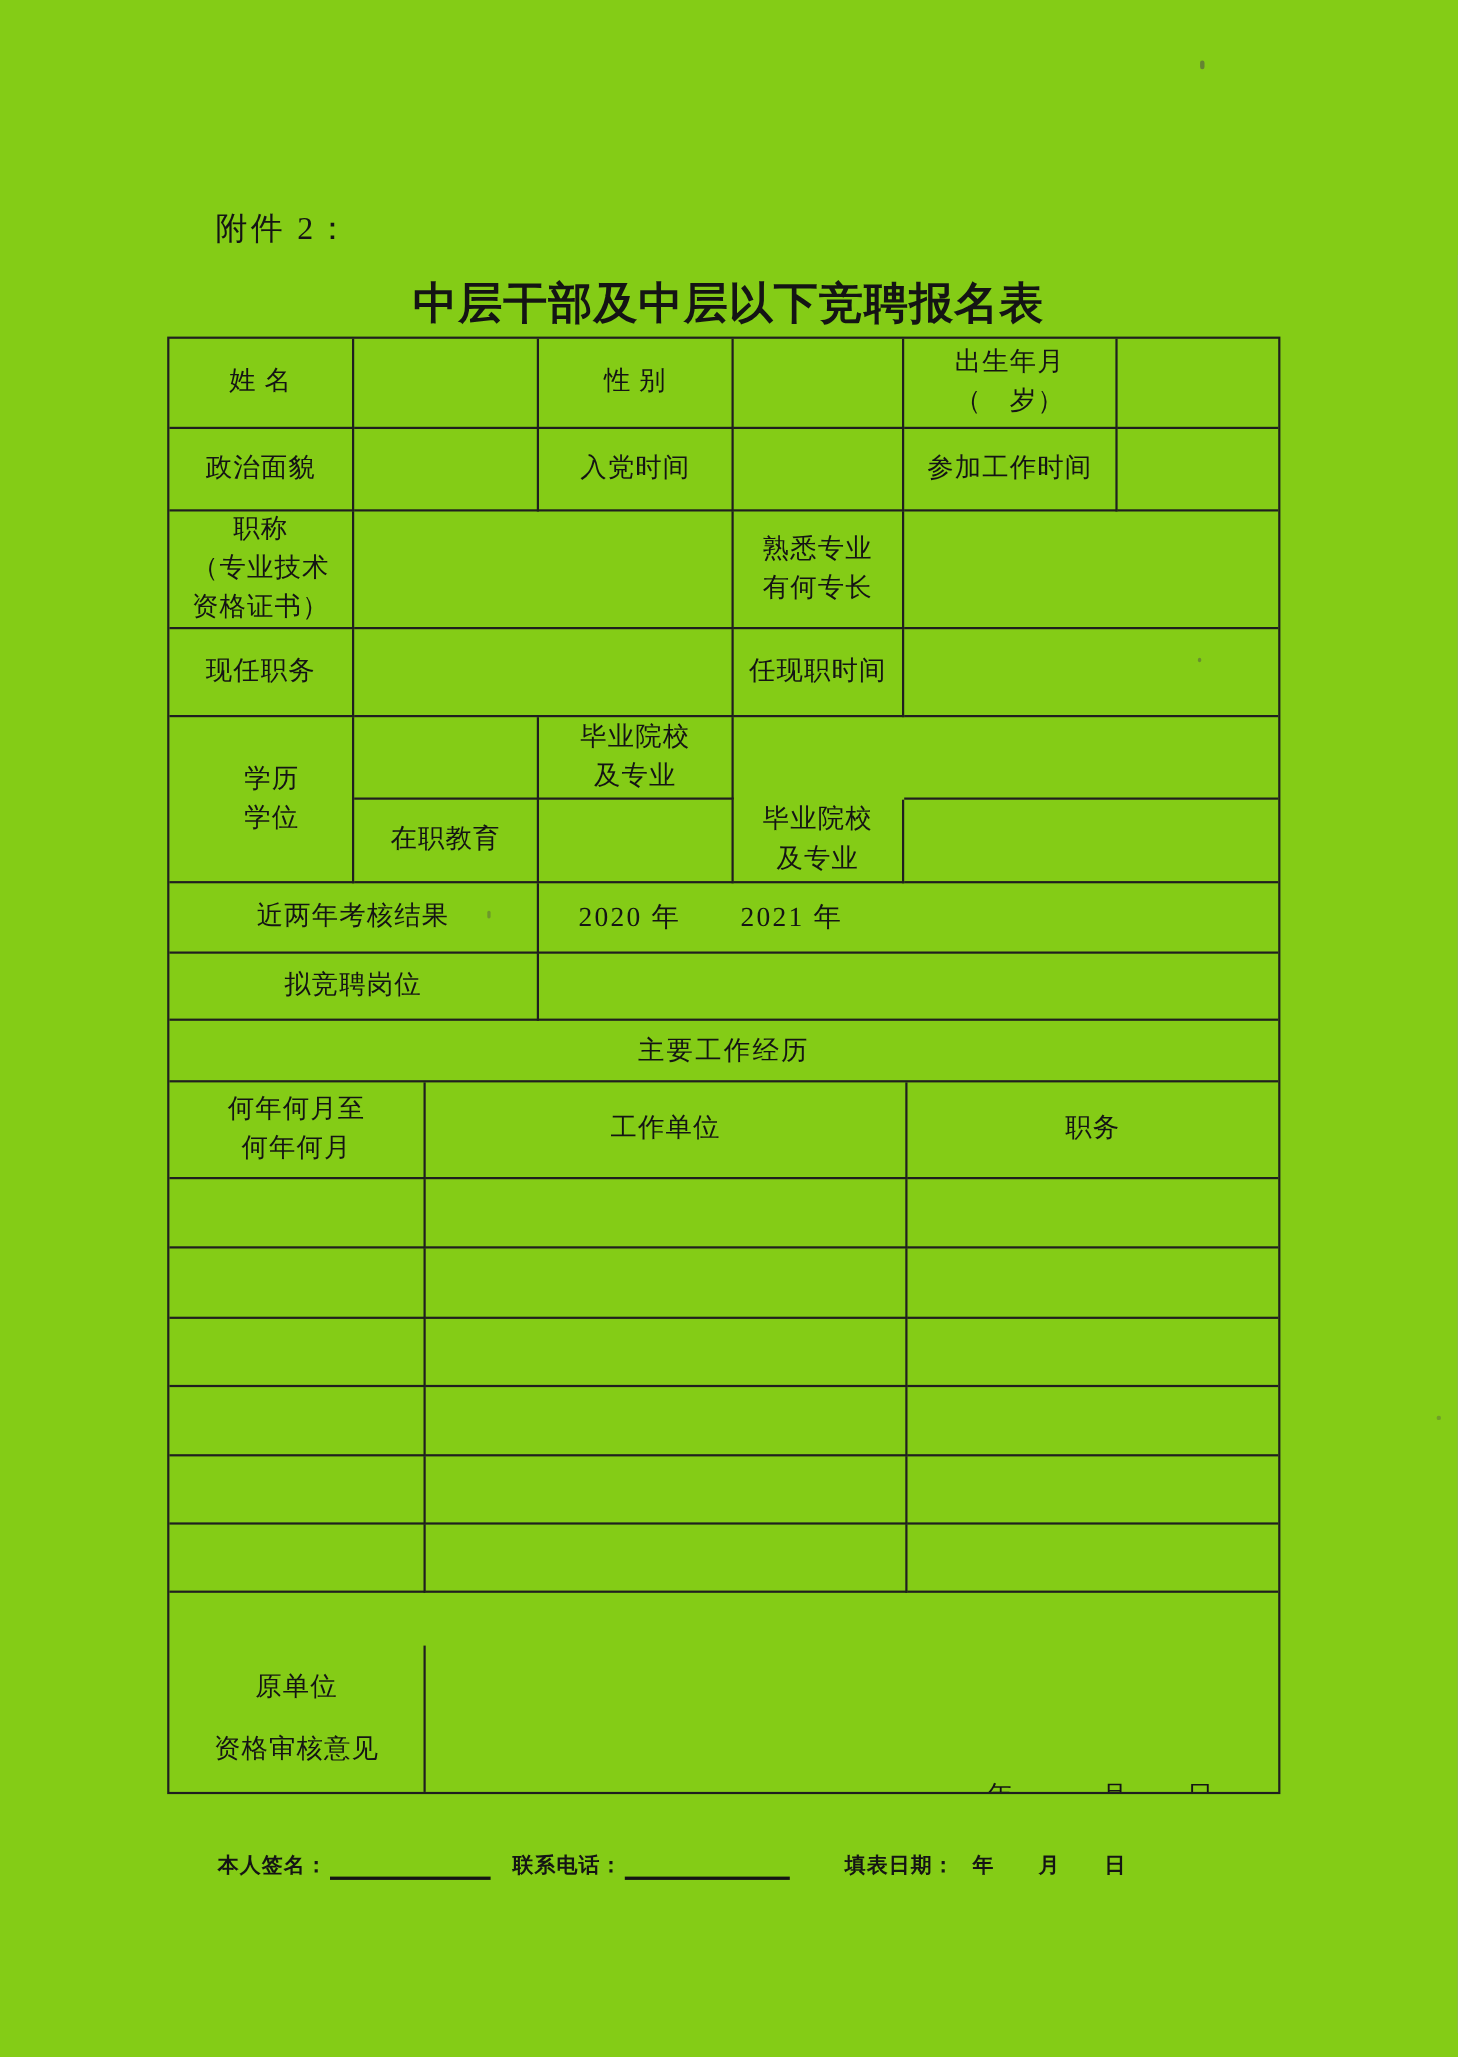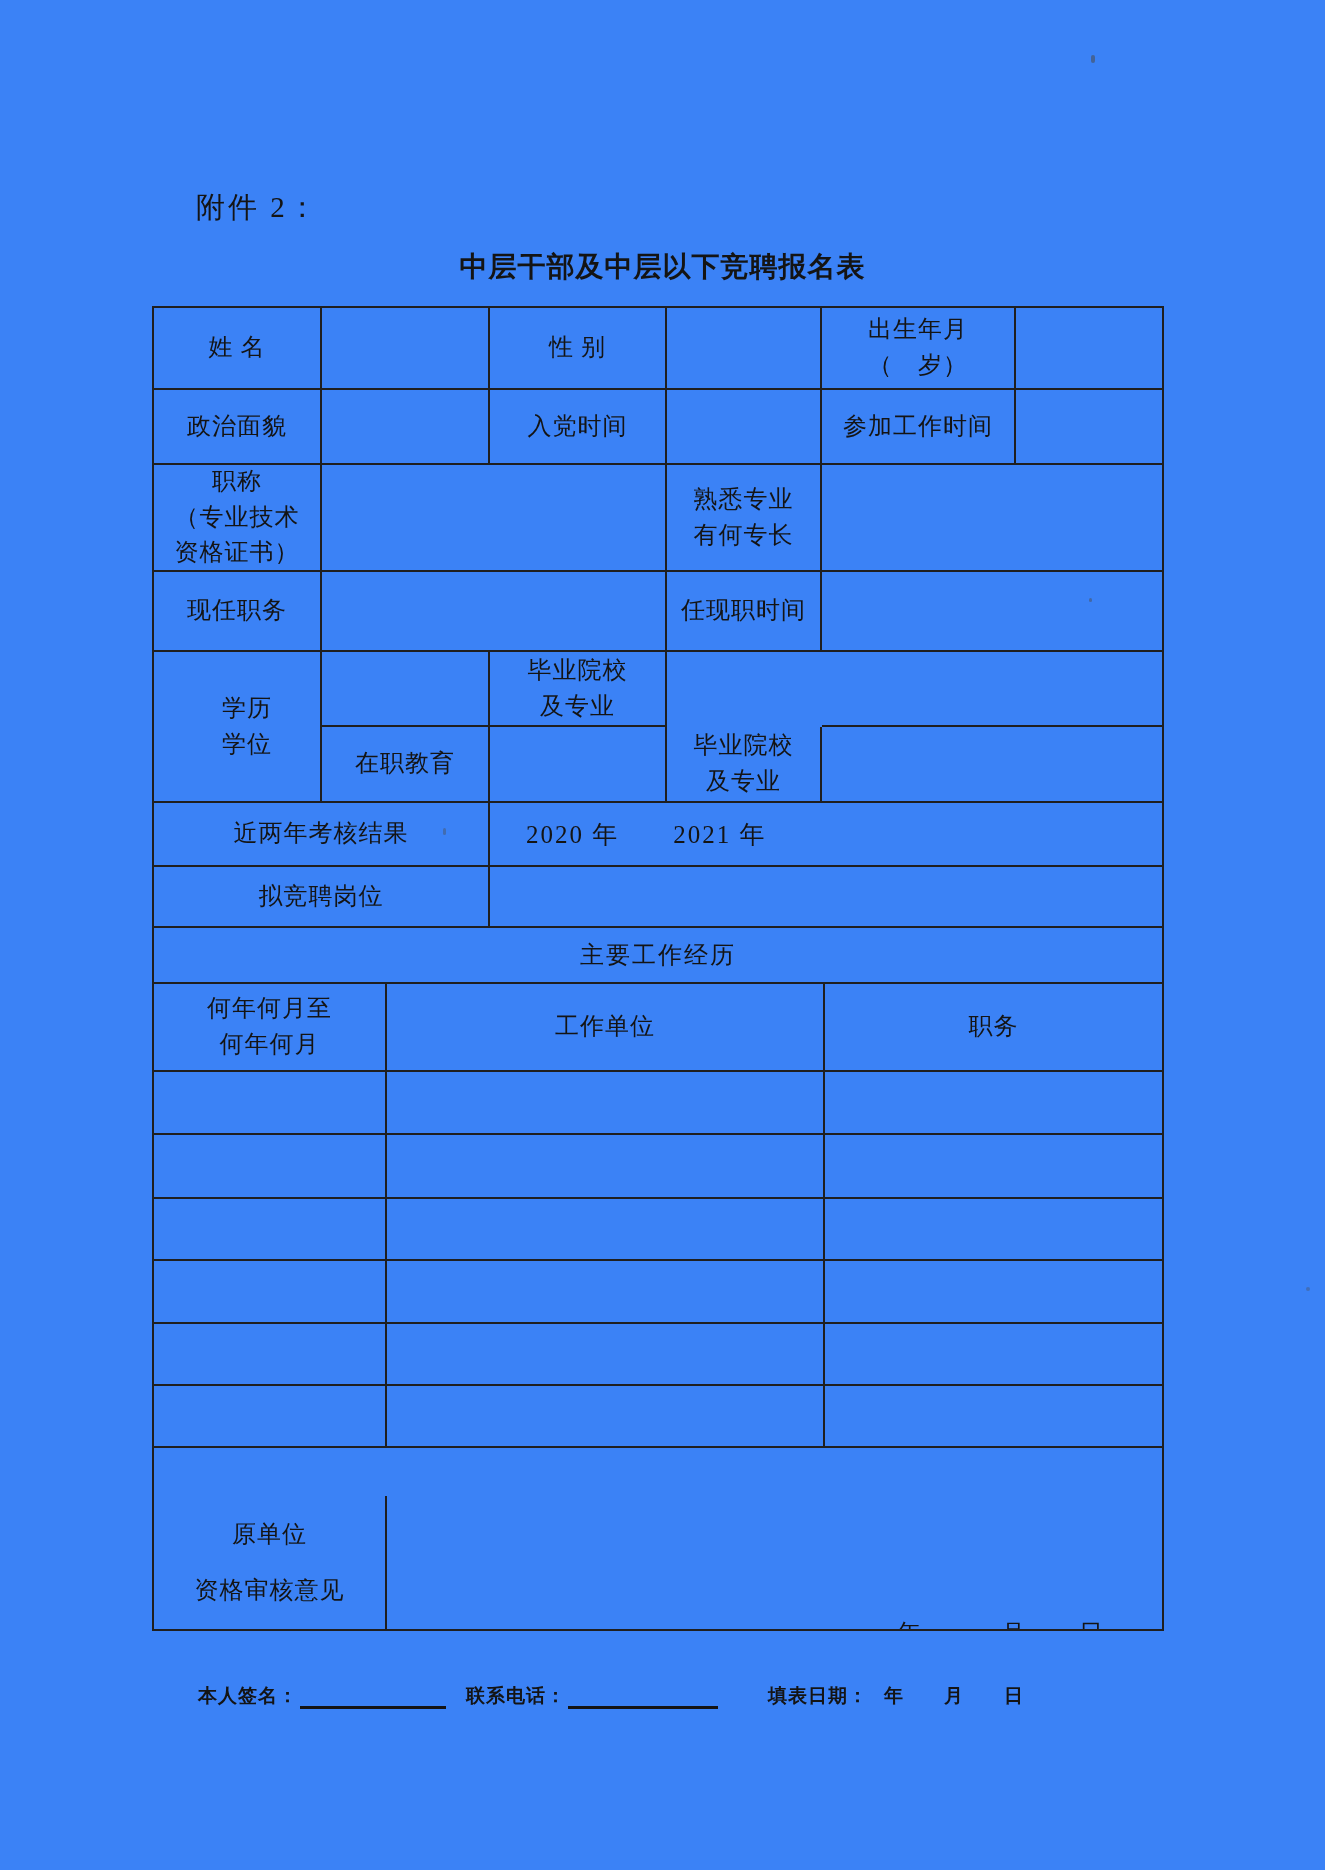--- a/index.html
+++ b/index.html
@@ -1,27 +1,27 @@
 <!DOCTYPE html>
 <html><head>
 <meta charset="utf-8">
 <style>
   * { margin:0; padding:0; box-sizing:border-box; }
   body { background:#9a9a9a; font-family:"Liberation Serif","DejaVu Serif",serif; }
   .page {
     position:relative; width:1325px; height:1870px;
-    background:#3b82f6; color:#141414; overflow:hidden;
+    background:#84cc16; color:#141414; overflow:hidden;
   }
   .attachment {
     position:absolute; left:196px; top:188px;
     font-size:29px; letter-spacing:3px;
   }
   .title {
     position:absolute; left:0; top:248px; width:100%;
-    text-align:center; font-size:28px; font-weight:bold; letter-spacing:1px;
+    text-align:center; font-size:40px; font-weight:bold; letter-spacing:1px;
   }
   .form-table {
     position:absolute; left:152px; top:306px; width:1012px;
     border:2px solid #1f1f1f;
   }
   .sec-a {
     display:grid;
     grid-template-columns:168px 168px 177px 155px 194px 146px;
     grid-template-rows:82px 75px 107px 80px 75px 76px 64px 61px;
   }

